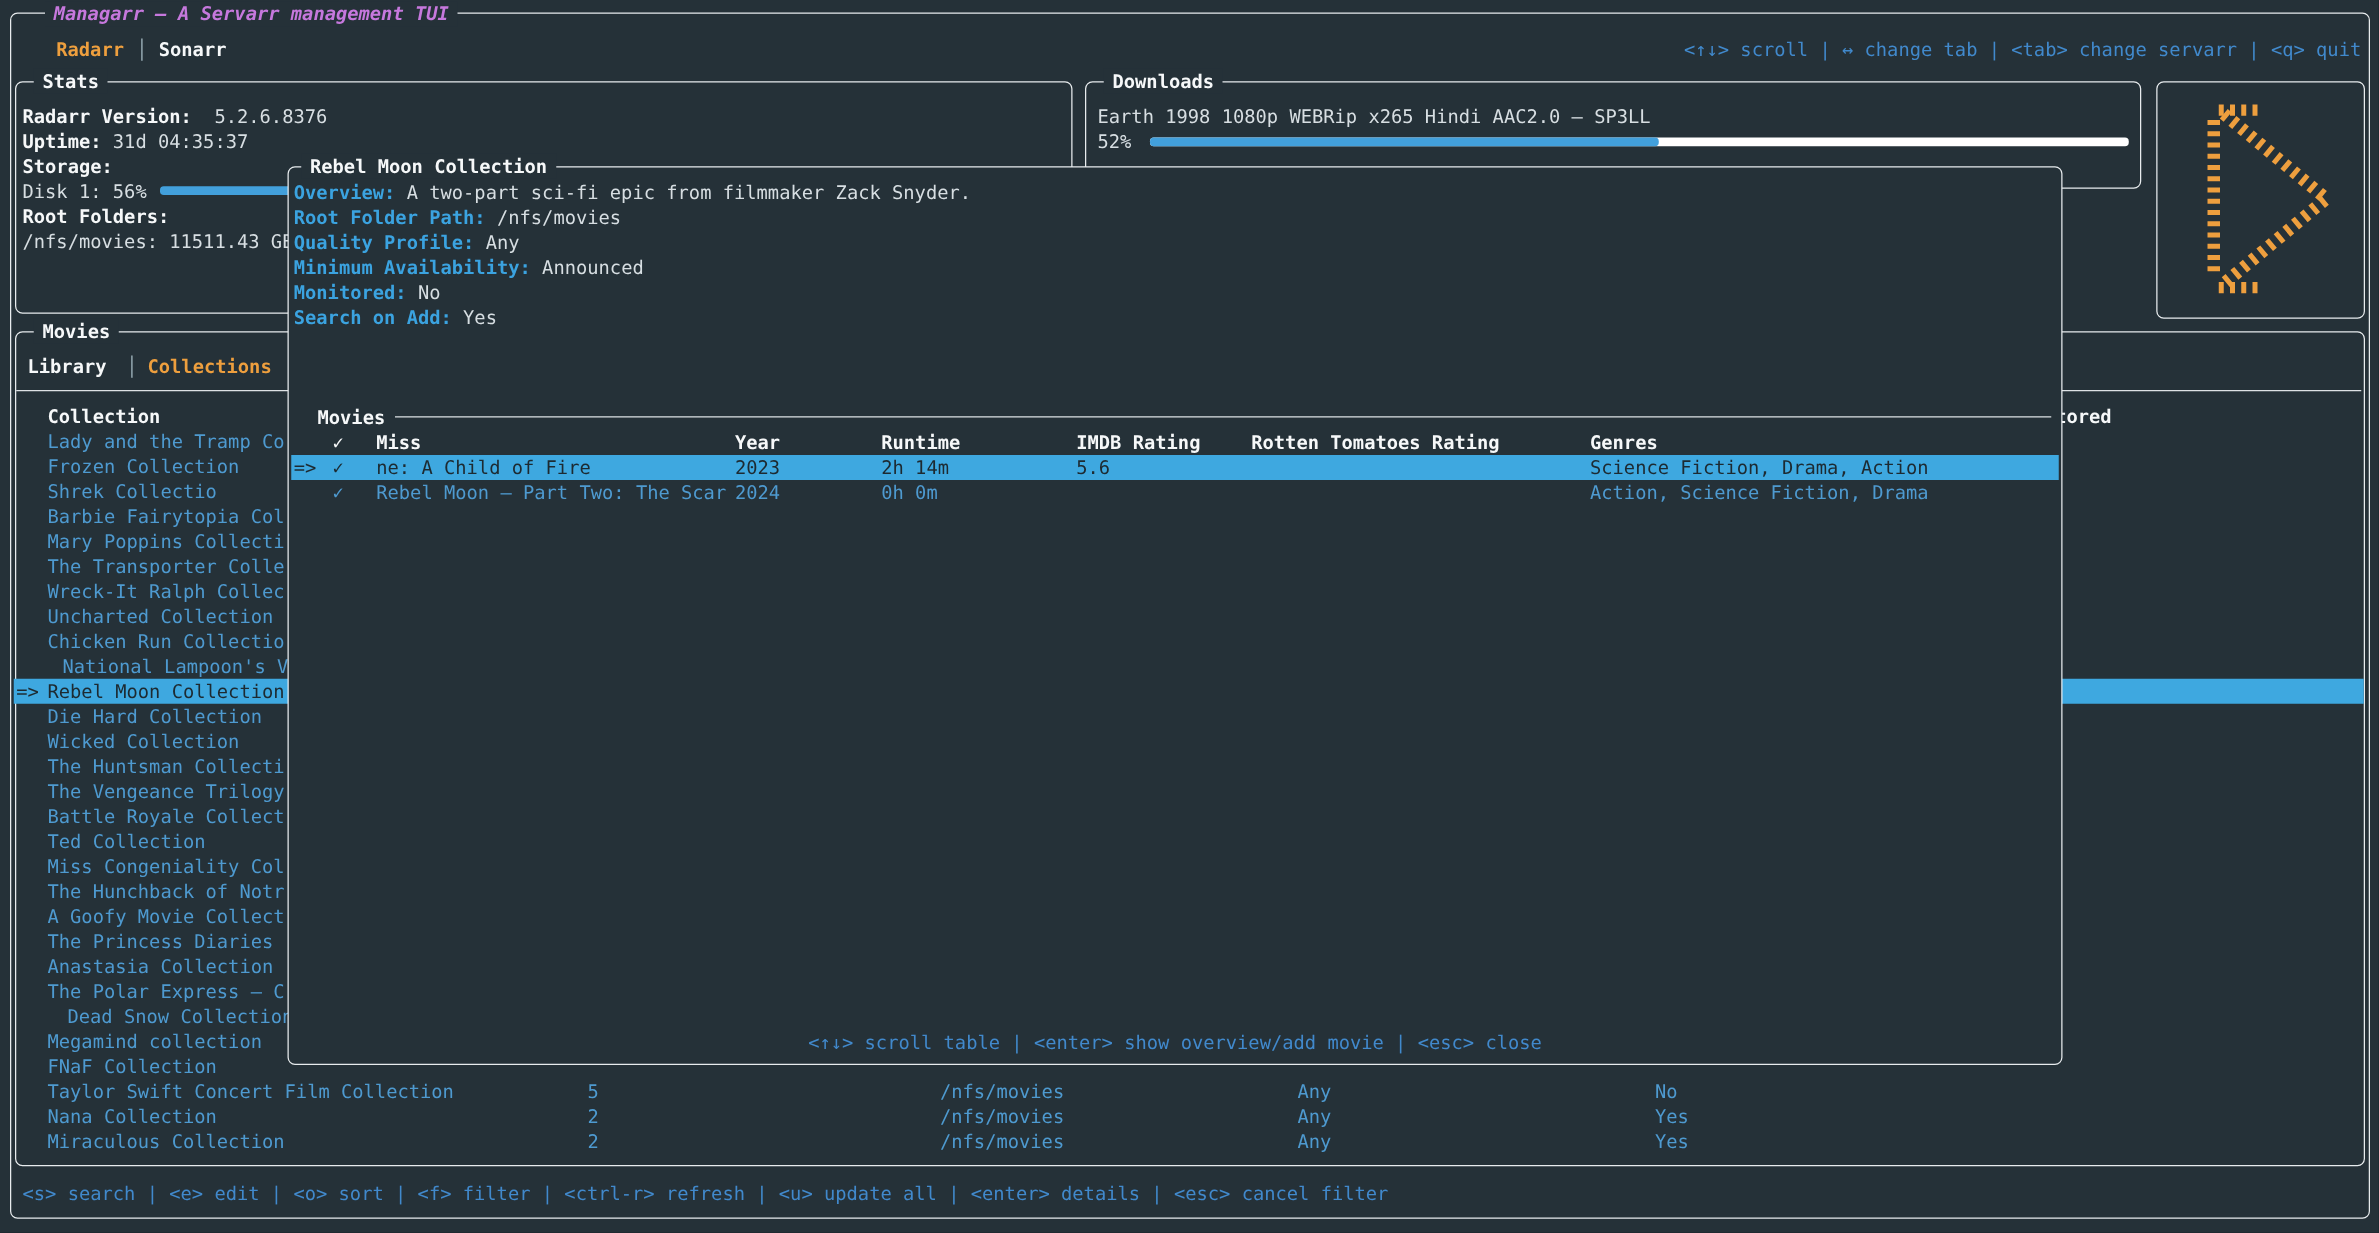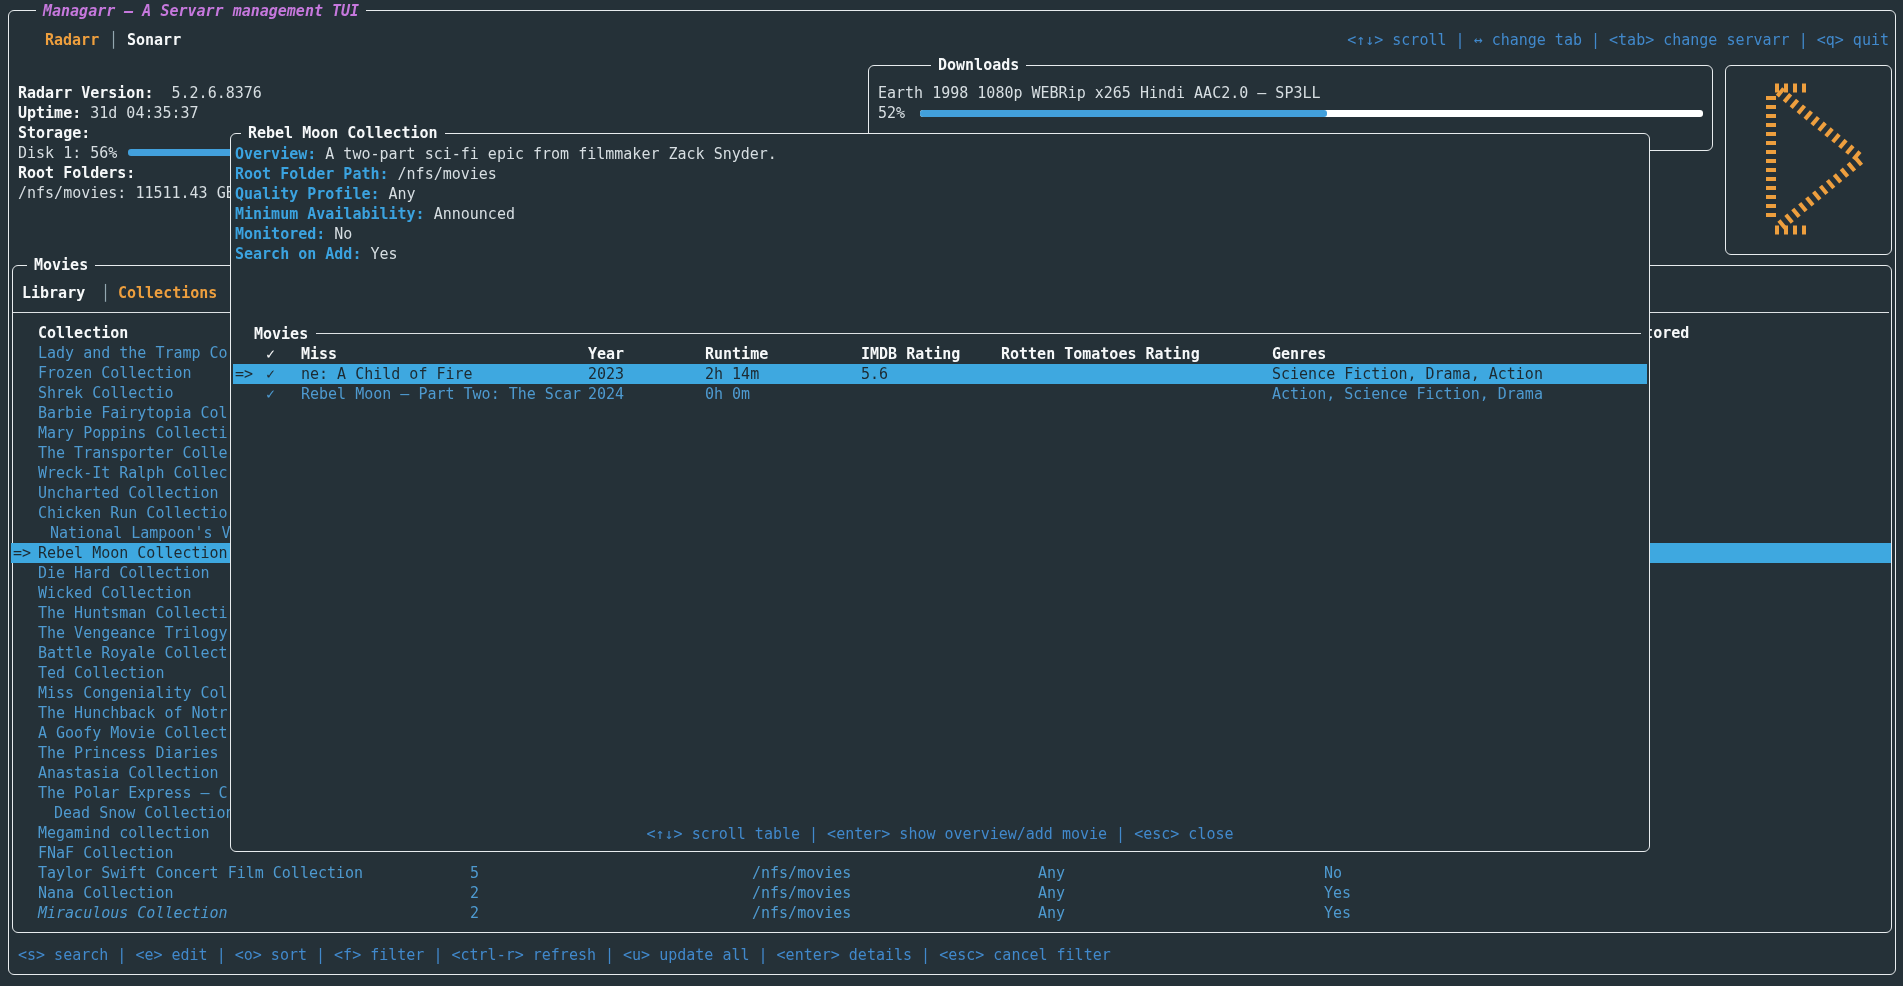--- a/index.html
+++ b/index.html
@@ -39,32 +39,35 @@
   <div class="frame" style="left:8px;top:10px;width:1886px;height:963px;"></div>
 
   <span class="abs" style="left:36px;top:1px;background:var(--bg);padding:0 7px;color:var(--purple);font-weight:bold;font-style:italic;">Managarr – A Servarr management TUI</span>
 
   <span class="abs orange" style="left:45px;top:30px;">Radarr</span>
   <span class="abs divider" style="left:109px;top:30px;">│</span>
   <span class="abs whitebold" style="left:127px;top:30px;">Sonarr</span>
 
   <span class="abs hint" style="right:14px;top:30px;">&lt;↑↓&gt; scroll | ↔ change tab | &lt;tab&gt; change servarr | &lt;q&gt; quit</span>
 
+  <div class="frame" style="left:12px;top:65px;width:844px;height:184px;">
+    <span class="ptitle" style="left:14px;">Stats</span>
+  </div>
   <span class="abs" style="left:18px;top:83px;"><b class="bold">Radarr Version:</b>  <span>5.2.6.8376</span></span>
   <span class="abs" style="left:18px;top:103px;"><b class="bold">Uptime:</b> <span>31d 04:35:37</span></span>
   <span class="abs bold" style="left:18px;top:123px;">Storage:</span>
   <span class="abs" style="left:18px;top:143px;">Disk 1: 56%</span>
   <div class="gauge" style="left:128px;top:149px;width:720px;">
     <div class="fill" id="disk-fill" style="width: 56%;"></div>
   </div>
   <span class="abs bold" style="left:18px;top:163px;">Root Folders:</span>
   <span class="abs" style="left:18px;top:183px;">/nfs/movies: 11511.43 GB</span>
 
   <div class="frame" style="left:868px;top:65px;width:843px;height:84px;">
-    <span class="ptitle" style="left:14px;margin-left:48px;">Downloads</span>
+    <span class="ptitle" style="left:14px;">Downloads</span>
   </div>
   <span class="abs" style="left:878px;top:83px;">Earth 1998 1080p WEBRip x265 Hindi AAC2.0 – SP3LL</span>
   <span class="abs" style="left:878px;top:103px;">52%</span>
   <div class="gauge" style="left:920px;top:110px;width:783px;background:#ffffff;">
     <div class="fill" id="dl-fill" style="width: 52%;"></div>
   </div>
 
   <div class="frame" style="left:1725px;top:65px;width:165px;height:188px;"></div>
   <svg class="abs" style="left:1745px;top:80px;" width="128" height="158" viewBox="0 0 128 158">
     <line x1="26" y1="16" x2="26" y2="142" stroke="#ee9f3e" stroke-width="10" stroke-dasharray="4 5" fill="none"></line>
@@ -173,21 +176,21 @@
         <span class="abs blue" style="left: 1324px; top: 863px; z-index: 2;">No</span>
       </div>
       <div>
         <span class="abs blue" style="left: 38px; top: 883px; z-index: 2;">Nana Collection</span>
         <span class="abs blue" style="left: 470px; top: 883px; z-index: 2;">2</span>
         <span class="abs blue" style="left: 752px; top: 883px; z-index: 2;">/nfs/movies</span>
         <span class="abs blue" style="left: 1038px; top: 883px; z-index: 2;">Any</span>
         <span class="abs blue" style="left: 1324px; top: 883px; z-index: 2;">Yes</span>
       </div>
       <div>
-        <span class="abs blue" style="left: 38px; top: 903px; z-index: 2; font-style: italic;">Miraculous Collection</span>
+        <span class="abs blue" style="left: 38px; top: 903px; z-index: 2;">Miraculous Collection</span>
         <span class="abs blue" style="left: 470px; top: 903px; z-index: 2;">2</span>
         <span class="abs blue" style="left: 752px; top: 903px; z-index: 2;">/nfs/movies</span>
         <span class="abs blue" style="left: 1038px; top: 903px; z-index: 2;">Any</span>
         <span class="abs blue" style="left: 1324px; top: 903px; z-index: 2;">Yes</span>
       </div>
     </div>
 
   <div id="modal">
     <span class="ptitle" style="left:10px;">Rebel Moon Collection</span>
     <div id="modal-fields">

